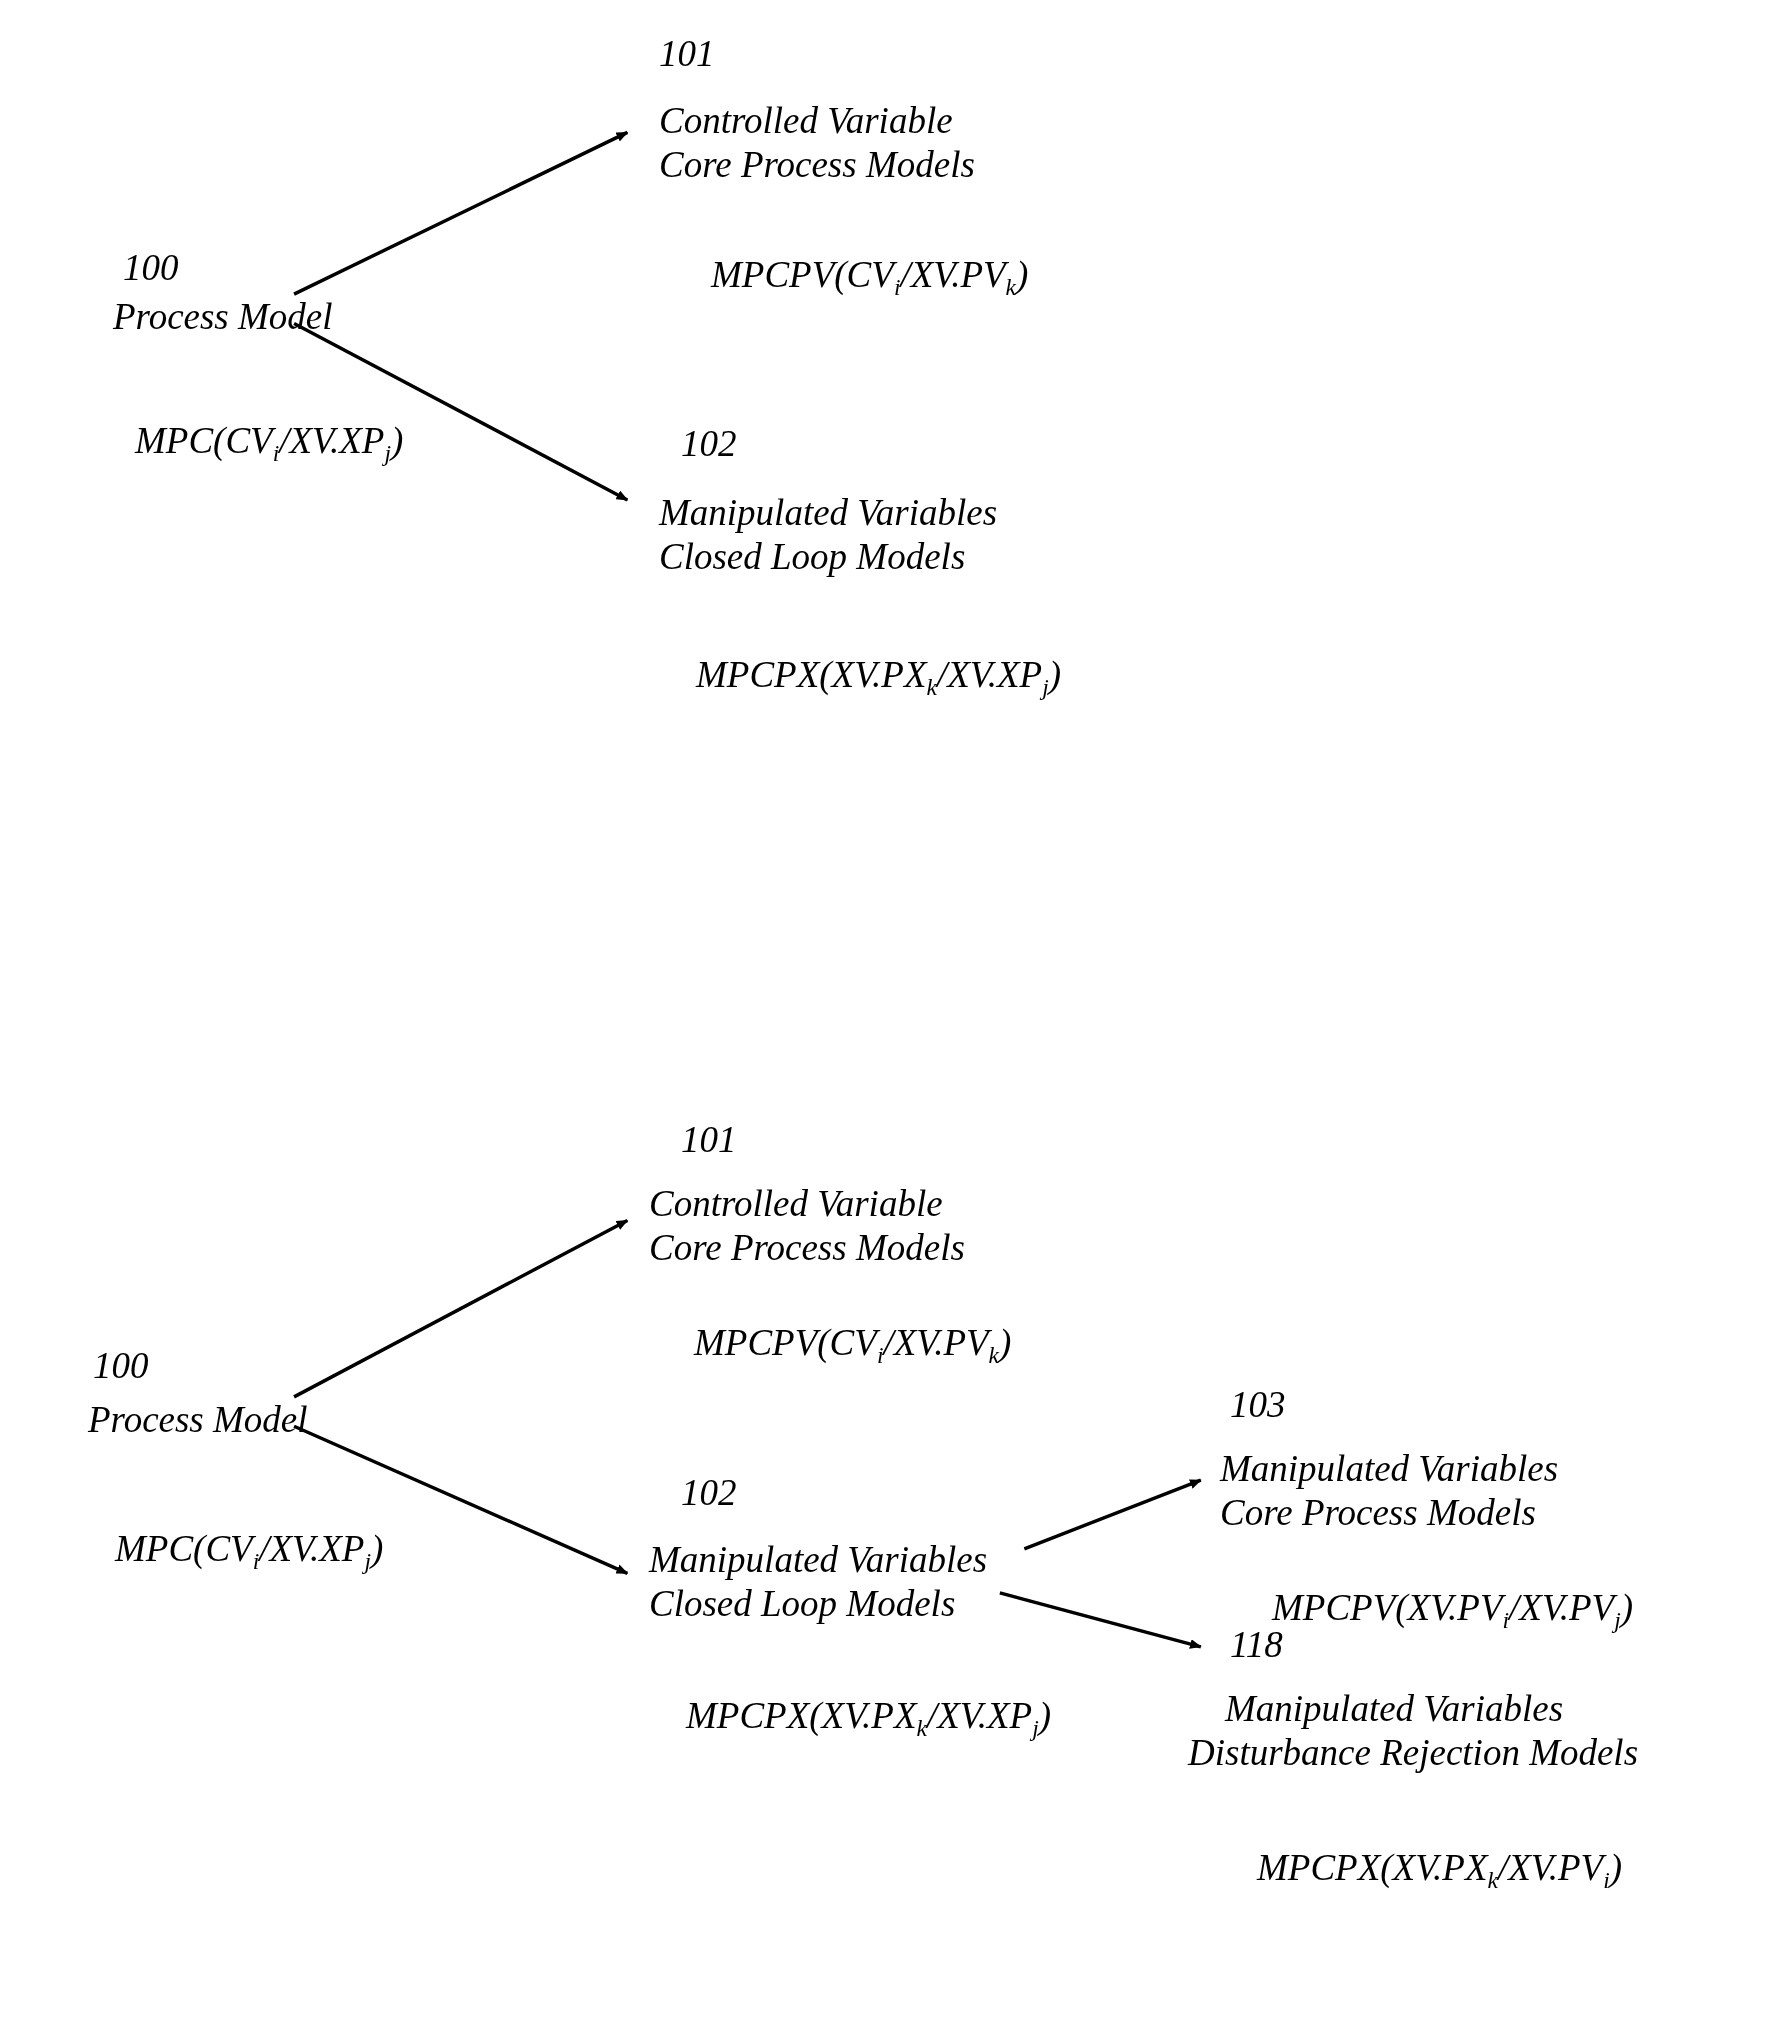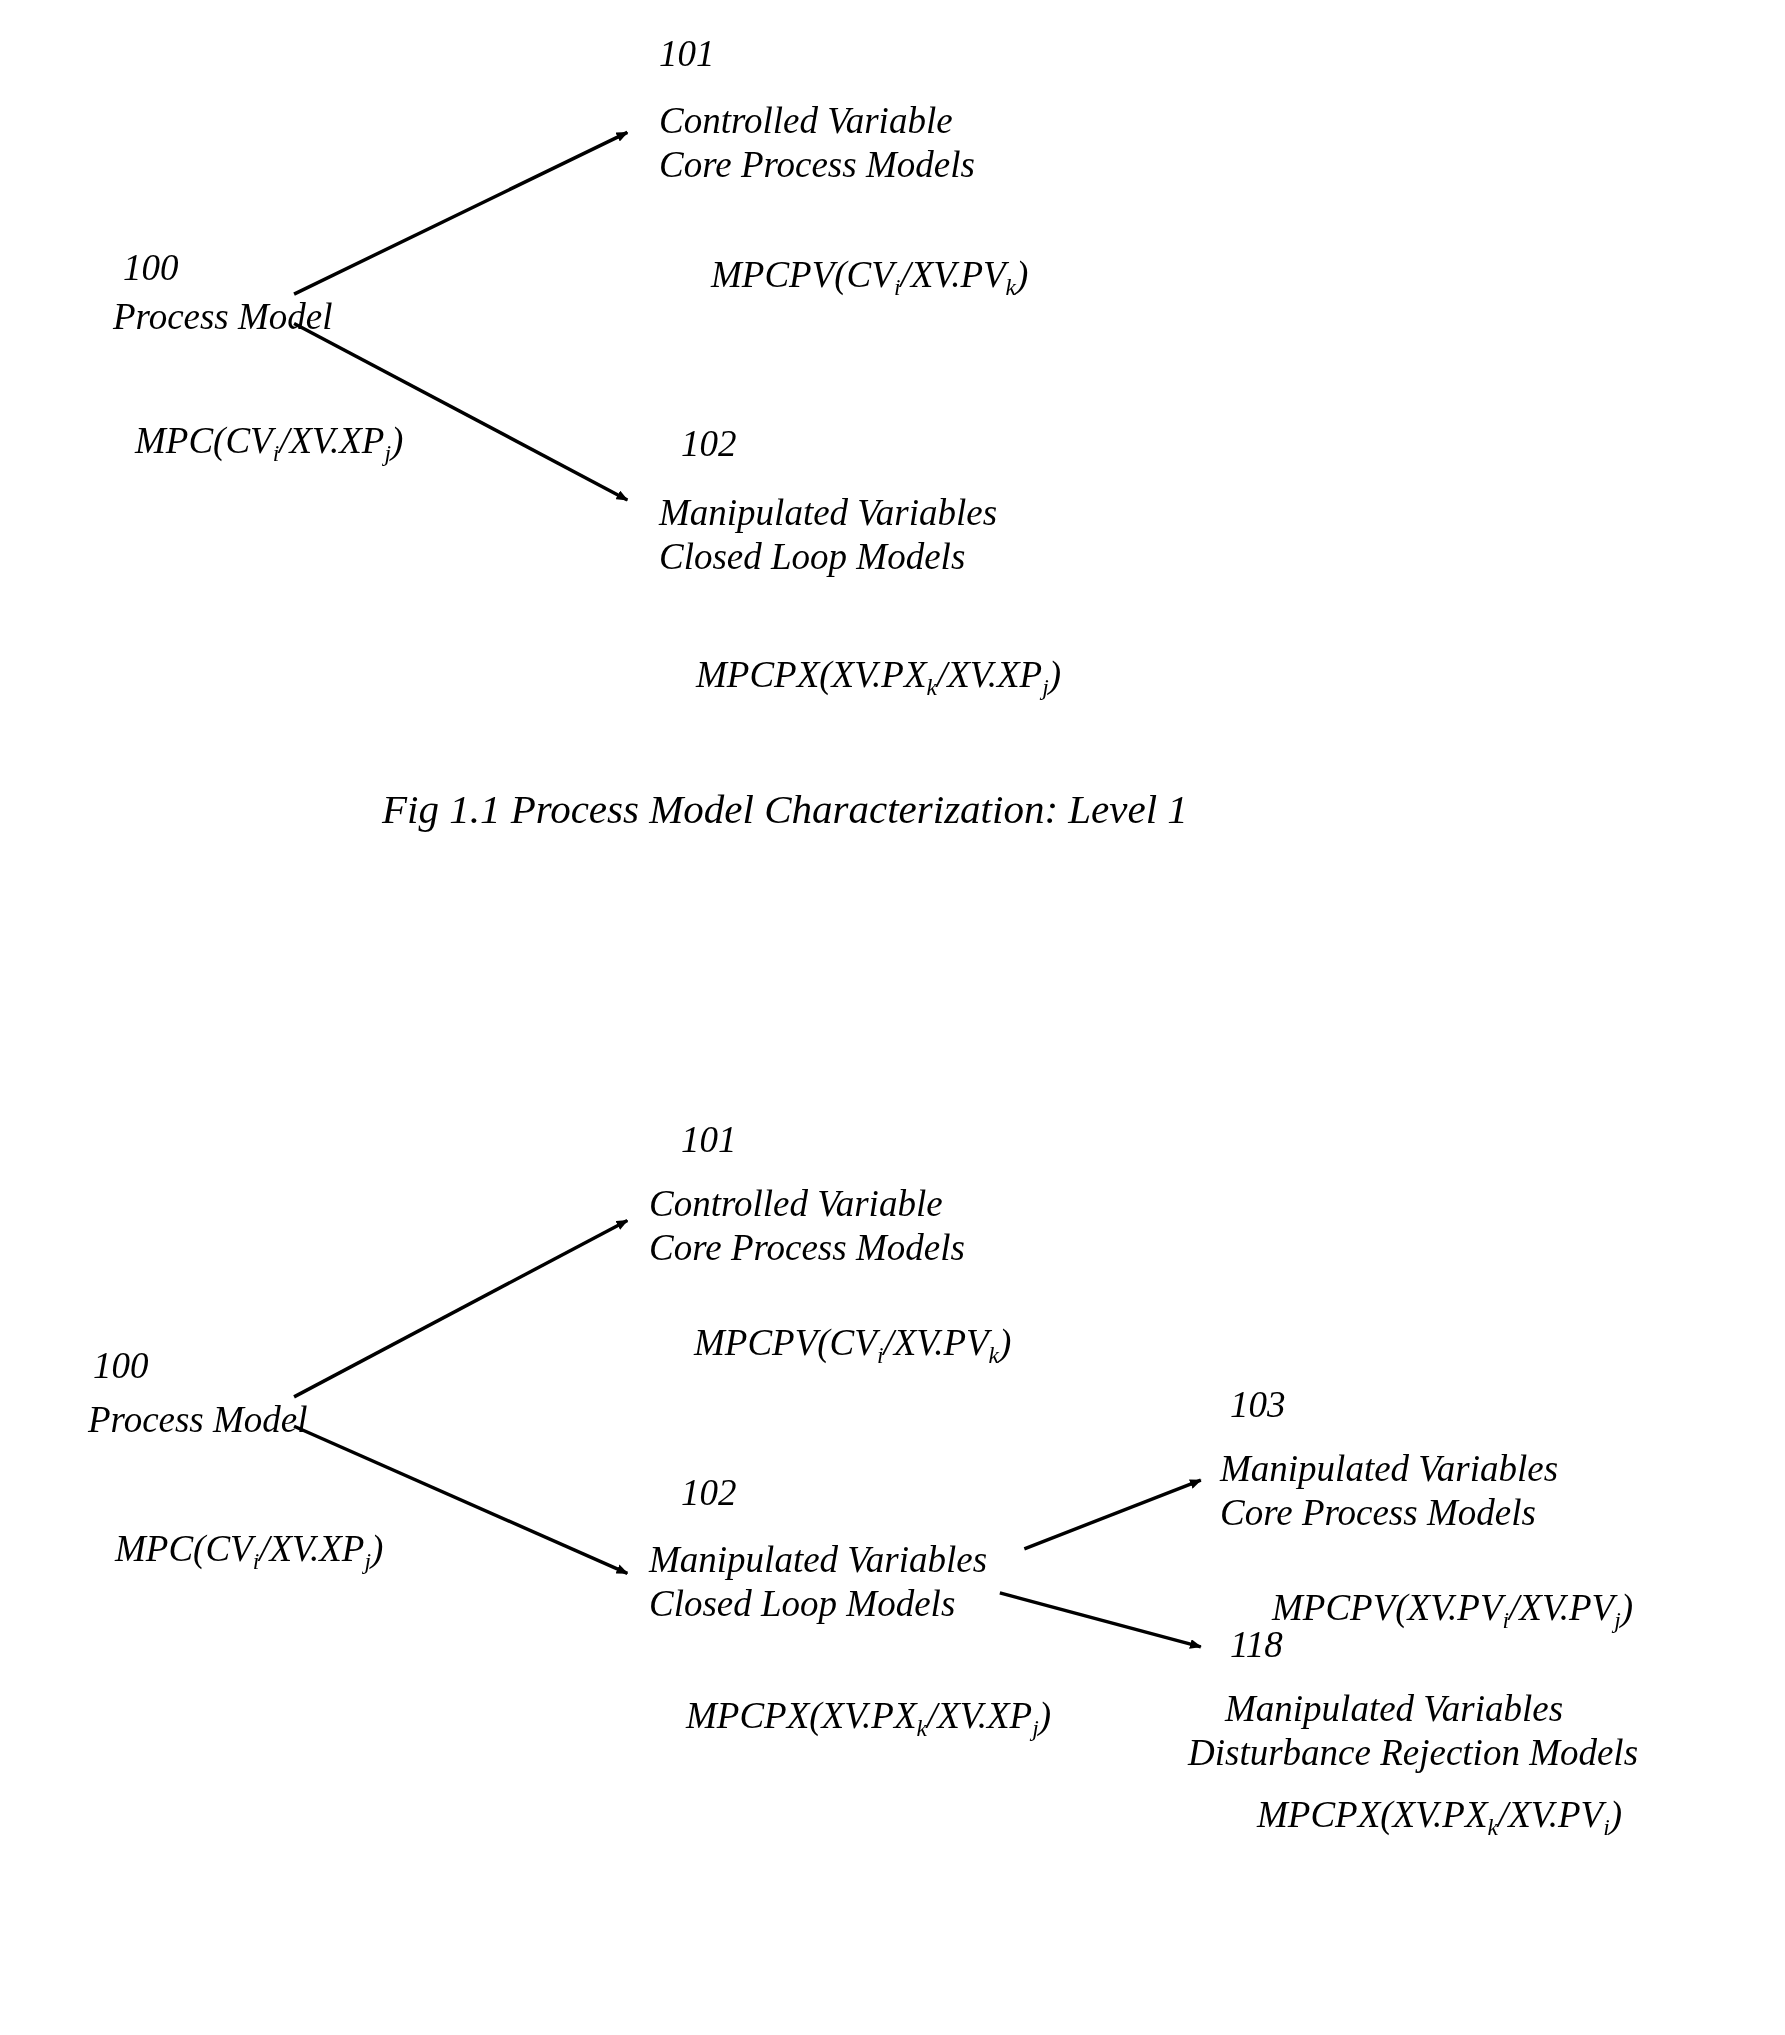--- a/index.html
+++ b/index.html
@@ -75,21 +75,20 @@
     <span>MPCPV(CV</span><span class="sub">i</span><span>/XV.PV</span><span class="sub">k</span><span>)</span>
   </div>
 
   <div class="text num" style="left:681px; top:421px;">102</div>
   <div class="text" style="left:659px; top:490px;">Manipulated Variables</div>
   <div class="text" style="left:659px; top:534px;">Closed Loop Models</div>
   <div class="text" style="left:659px; top:606px;">
     <span>MPCPX(XV.PX</span><span class="sub">k</span><span>/XV.XP</span><span class="sub">j</span><span>)</span>
   </div>
 
-  <div class="text caption" style="left:382px; top:784px;">Fig 1.1 Process Model Characterization: Level 1</div>
 
   <div class="text num" style="left:93px; top:1343px;">100</div>
   <div class="text" style="left:88px; top:1397px;">Process Model</div>
   <div class="text" style="left:78px; top:1480px;">
     <span>MPC(CV</span><span class="sub">i</span><span>/XV.XP</span><span class="sub">j</span><span>)</span>
   </div>
 
   <div class="text num" style="left:681px; top:1117px;">101</div>
   <div class="text" style="left:649px; top:1181px;">Controlled Variable</div>
   <div class="text" style="left:649px; top:1225px;">Core Process Models</div>
@@ -107,19 +106,19 @@
   <div class="text num" style="left:1230px; top:1382px;">103</div>
   <div class="text" style="left:1220px; top:1446px;">Manipulated Variables</div>
   <div class="text" style="left:1220px; top:1490px;">Core Process Models</div>
   <div class="text" style="left:1235px; top:1539px;">
     <span>MPCPV(XV.PV</span><span class="sub">i</span><span>/XV.PV</span><span class="sub">j</span><span>)</span>
   </div>
 
   <div class="text num" style="left:1230px; top:1622px;">118</div>
   <div class="text" style="left:1225px; top:1686px;">Manipulated Variables</div>
   <div class="text" style="left:1188px; top:1730px;">Disturbance Rejection Models</div>
-  <div class="text" style="left:1220px; top:1746px;">
+  <div class="text" style="left:1220px; top:1799px;">
     <span>MPCPX(XV.PX</span><span class="sub">k</span><span>/XV.PV</span><span class="sub">i</span><span>)</span>
   </div>
 
 
 </div>
 
 
 </body></html>

